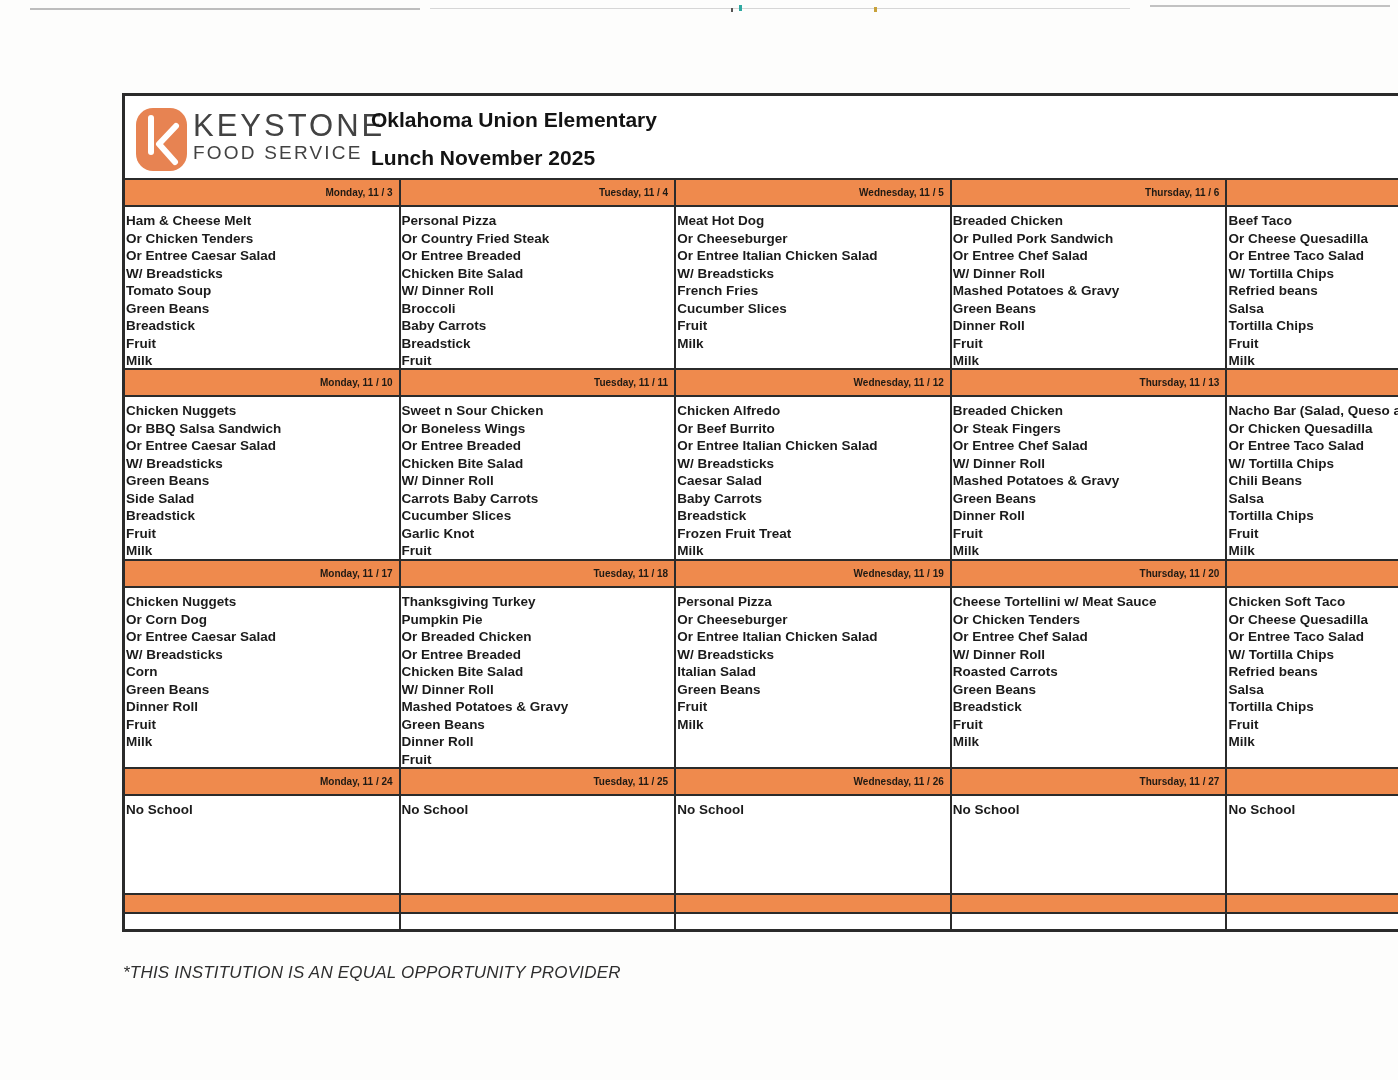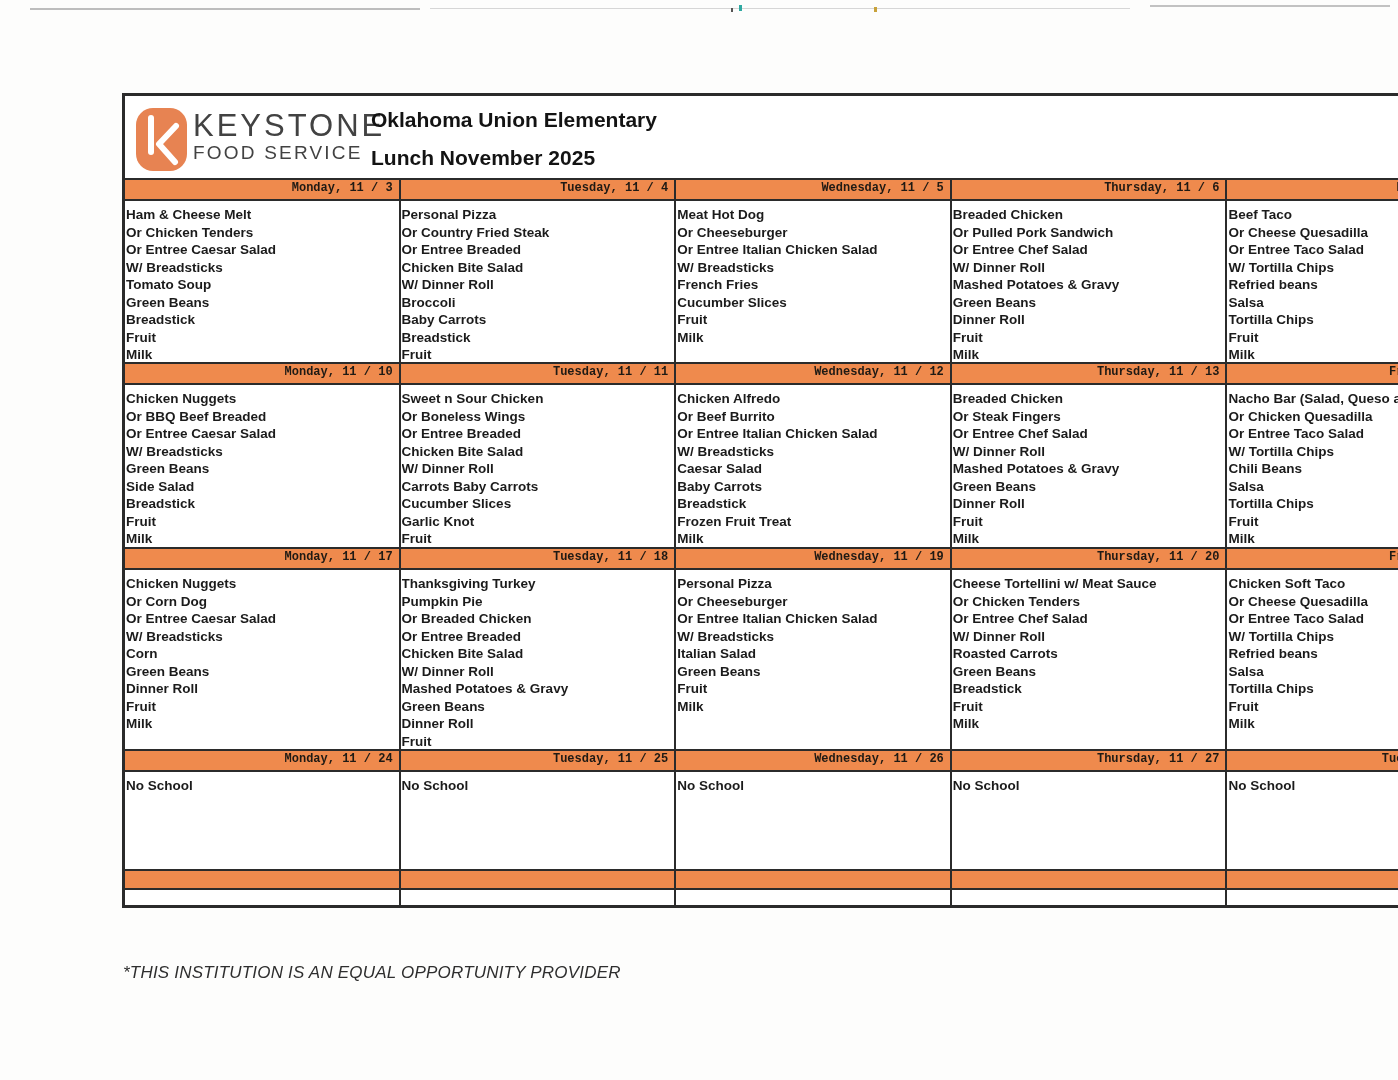--- a/index.html
+++ b/index.html
@@ -35,23 +35,23 @@
   .title-block{position:absolute;left:246px;top:5px;color:#131313;font-weight:bold;}
   .title-line{font-size:21px;line-height:38px;white-space:nowrap;}
 
   
   .week-header-row{display:grid;grid-template-columns:repeat(5,1fr);}
   .date-cell{
     background:var(--orange,#EF8A4D);
     border-top:2px solid var(--border,#2b2b2b);
     border-bottom:2px solid var(--border,#2b2b2b);
     height:17px;
-    font-size:12px;font-weight:bold;color:#1f1a14;
-    text-align:right;padding:1px 6px 1px 0;
-    white-space:nowrap;overflow:hidden;font-family:Liberation Mono, monospace;
+    font-size:10px;font-weight:bold;color:#1f1a14;
+    text-align:right;padding:7px 6px 1px 0;
+    white-space:nowrap;overflow:hidden;
   }
   .date-cell:not(:last-child){border-right:2px solid var(--border,#2b2b2b);}
   .content-row{display:grid;grid-template-columns:repeat(5,1fr);}
   .content-row.w0{height:161px;}
   .content-row.w1{height:162px;}
   .content-row.w2{height:179px;}
   .content-row.w3{height:97px;}
   .menu-cell{background:#fff;padding:5px 4px 0 1px;overflow:hidden;}
   .menu-cell:not(:last-child){border-right:2px solid var(--border,#2b2b2b);}
   .menu-item{
@@ -176,21 +176,21 @@
       <div class="week-header-row">
         <div class="date-cell">Monday, 11 / 10</div>
         <div class="date-cell">Tuesday, 11 / 11</div>
         <div class="date-cell">Wednesday, 11 / 12</div>
         <div class="date-cell">Thursday, 11 / 13</div>
         <div class="date-cell">Friday, 11 / 14</div>
       </div>
       <div class="content-row w1">
         <div class="menu-cell">
           <div class="menu-item">Chicken Nuggets</div>
-          <div class="menu-item">Or BBQ Beef Breaded</div>
+          <div class="menu-item">Or BBQ Salsa Sandwich</div>
           <div class="menu-item">Or Entree Caesar Salad</div>
           <div class="menu-item">W/ Breadsticks</div>
           <div class="menu-item">Green Beans</div>
           <div class="menu-item">Side Salad</div>
           <div class="menu-item">Breadstick</div>
           <div class="menu-item">Fruit</div>
           <div class="menu-item">Milk</div>
         </div>
         <div class="menu-cell">
           <div class="menu-item">Sweet n Sour Chicken</div>

